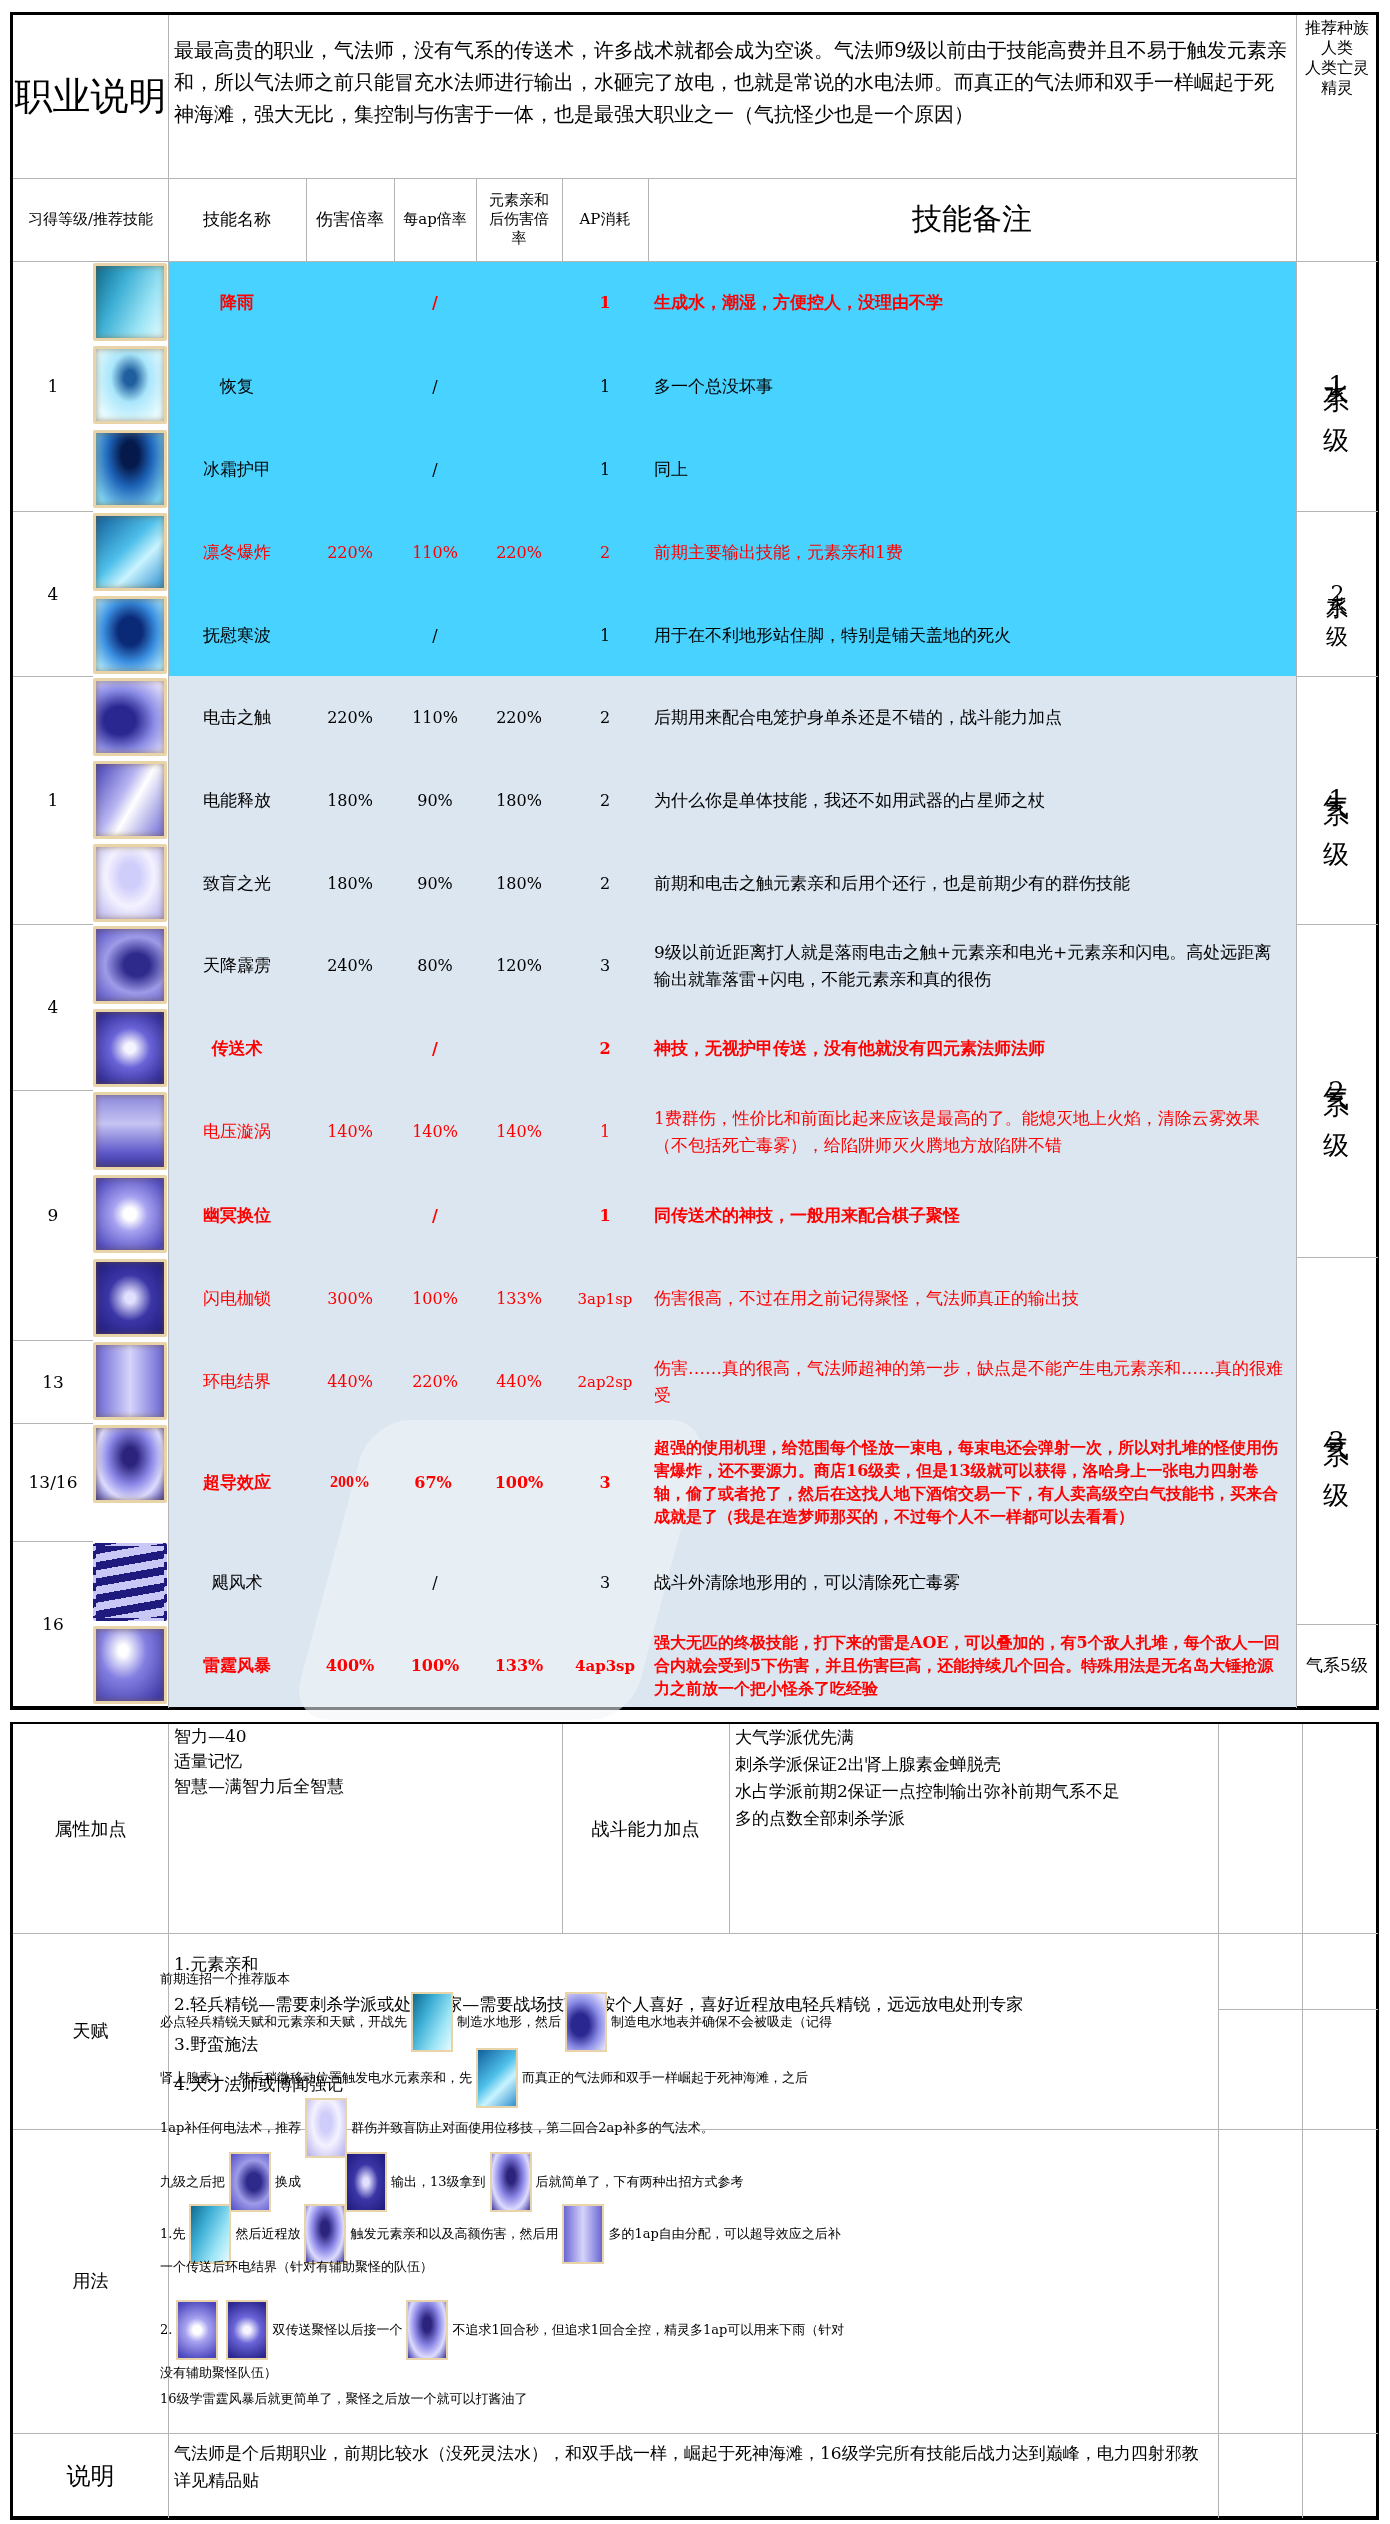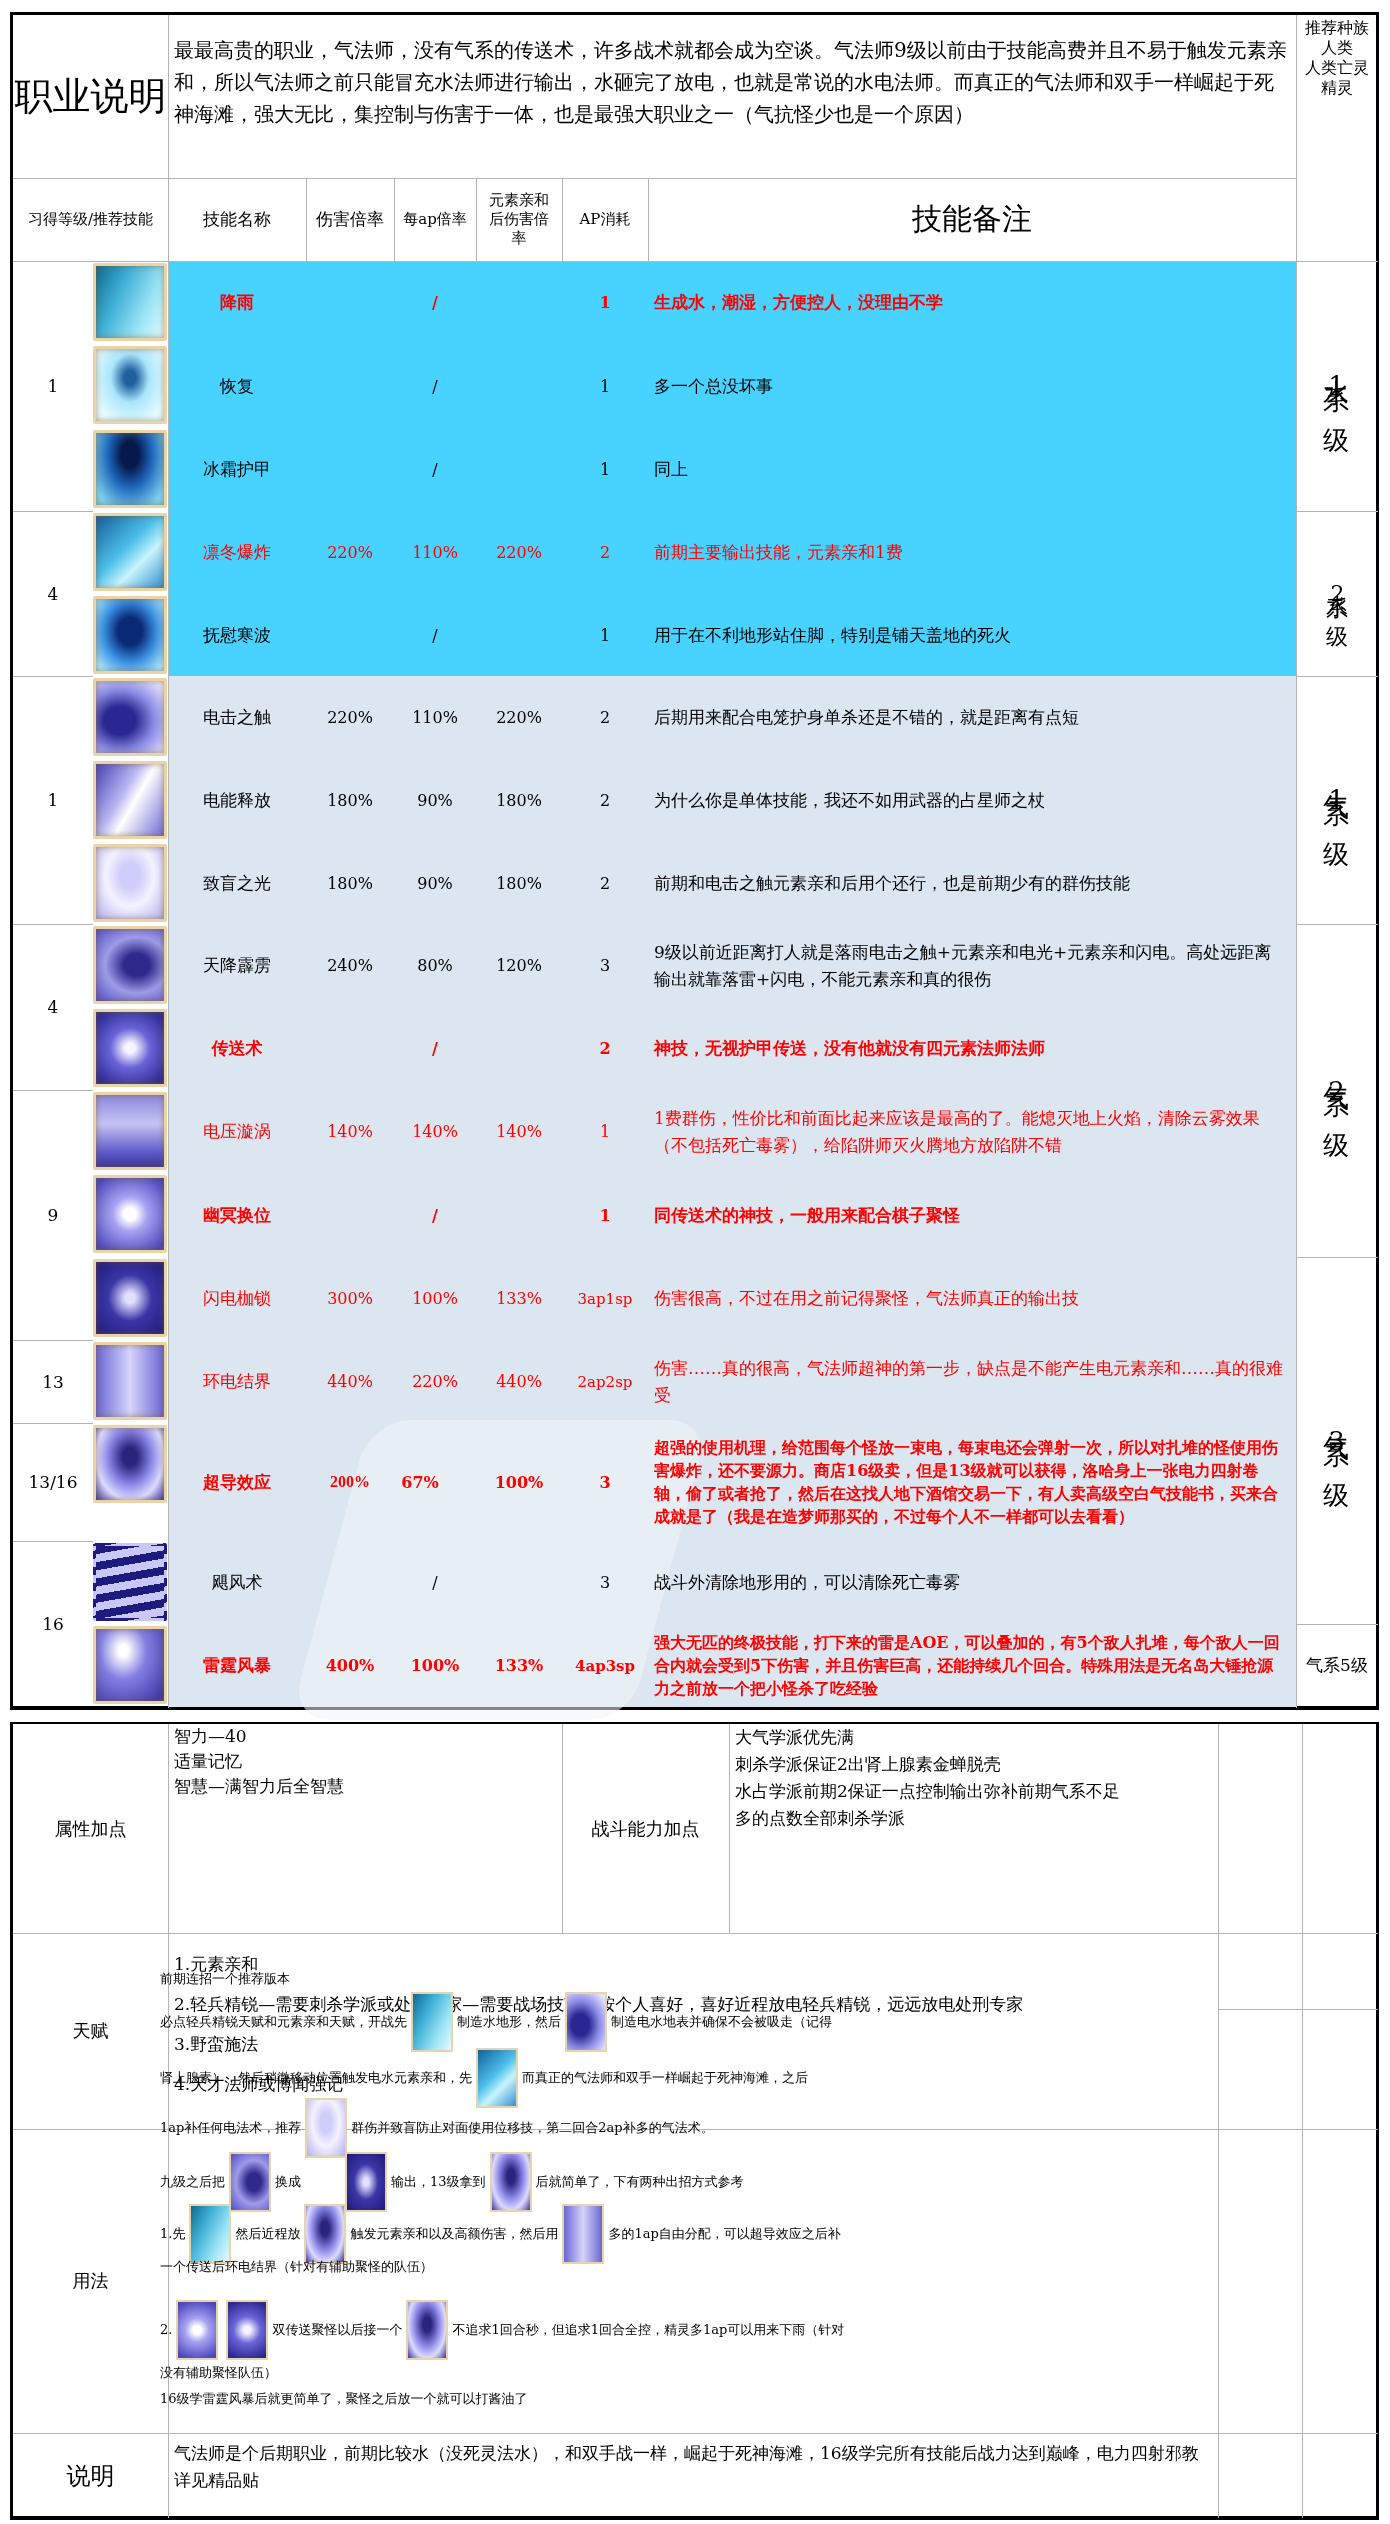--- a/index.html
+++ b/index.html
@@ -155,21 +155,21 @@
     <div class="cell " style="left: 394px; top: 594px; width: 82px; height: 82px; font-size: 16px;">/</div>
     <div class="cell " style="left: 476px; top: 594px; width: 86px; height: 82px; font-size: 16px;"></div>
     <div class="cell " style="left: 562px; top: 594px; width: 86px; height: 82px; font-size: 16px;">1</div>
     <div class="note " style="left: 654px; top: 594px; width: 640px; height: 82px;">用于在不利地形站住脚，特别是铺天盖地的死火</div>
     <div class="icon ic-touch" style="left: 93px; top: 678px;"></div>
     <div class="cell " style="left: 168px; top: 676px; width: 138px; height: 83px; font-size: 17px;">电击之触</div>
     <div class="cell " style="left: 306px; top: 676px; width: 88px; height: 83px; font-size: 16px;">220%</div>
     <div class="cell  small" style="left: 394px; top: 676px; width: 82px; height: 83px; font-size: 16px;">110%</div>
     <div class="cell " style="left: 476px; top: 676px; width: 86px; height: 83px; font-size: 16px;">220%</div>
     <div class="cell " style="left: 562px; top: 676px; width: 86px; height: 83px; font-size: 16px;">2</div>
-    <div class="note " style="left: 654px; top: 676px; width: 640px; height: 83px;">后期用来配合电笼护身单杀还是不错的，就是距离有点短</div>
+    <div class="note " style="left: 654px; top: 676px; width: 640px; height: 83px;">后期用来配合电笼护身单杀还是不错的，战斗能力加点</div>
     <div class="icon ic-release" style="left: 93px; top: 761px;"></div>
     <div class="cell " style="left: 168px; top: 759px; width: 138px; height: 83px; font-size: 17px;">电能释放</div>
     <div class="cell " style="left: 306px; top: 759px; width: 88px; height: 83px; font-size: 16px;">180%</div>
     <div class="cell " style="left: 394px; top: 759px; width: 82px; height: 83px; font-size: 16px;">90%</div>
     <div class="cell " style="left: 476px; top: 759px; width: 86px; height: 83px; font-size: 16px;">180%</div>
     <div class="cell " style="left: 562px; top: 759px; width: 86px; height: 83px; font-size: 16px;">2</div>
     <div class="note " style="left: 654px; top: 759px; width: 640px; height: 83px;">为什么你是单体技能，我还不如用武器的占星师之杖</div>
     <div class="icon ic-blind" style="left: 93px; top: 844px;"></div>
     <div class="cell " style="left: 168px; top: 842px; width: 138px; height: 82px; font-size: 17px;">致盲之光</div>
     <div class="cell " style="left: 306px; top: 842px; width: 88px; height: 82px; font-size: 16px;">180%</div>
@@ -215,21 +215,21 @@
     <div class="icon ic-ring" style="left: 93px; top: 1342px;"></div>
     <div class="cell red" style="left: 168px; top: 1340px; width: 138px; height: 83px; font-size: 17px;">环电结界</div>
     <div class="cell red" style="left: 306px; top: 1340px; width: 88px; height: 83px; font-size: 16px;">440%</div>
     <div class="cell red small" style="left: 394px; top: 1340px; width: 82px; height: 83px; font-size: 16px;">220%</div>
     <div class="cell red" style="left: 476px; top: 1340px; width: 86px; height: 83px; font-size: 16px;">440%</div>
     <div class="cell red" style="left: 562px; top: 1340px; width: 86px; height: 83px; font-size: 15px;">2ap2sp</div>
     <div class="note red" style="left: 654px; top: 1340px; width: 640px; height: 83px;">伤害……真的很高，气法师超神的第一步，缺点是不能产生电元素亲和……真的很难受</div>
     <div class="icon ic-super" style="left: 93px; top: 1425px;"></div>
     <div class="cell red bold" style="left: 168px; top: 1423px; width: 138px; height: 118px; font-size: 17px;">超导效应</div>
     <div class="cell red bold" style="left: 306px; top: 1423px; width: 88px; height: 118px; font-size: 16px; font-family: Liberation Serif, serif;">200%</div>
-    <div class="cell red bold" style="left: 379px; top: 1423px; width: 82px; height: 118px; font-size: 16px;">67%</div>
+    <div class="cell red bold" style="left: 392px; top: 1423px; width: 82px; height: 118px; font-size: 16px;">67%</div>
     <div class="cell red bold" style="left: 476px; top: 1423px; width: 86px; height: 118px; font-size: 16px;">100%</div>
     <div class="cell red bold" style="left: 562px; top: 1423px; width: 86px; height: 118px; font-size: 16px;">3</div>
     <div class="note red bold" style="left: 654px; top: 1423px; width: 640px; height: 118px; font-size: 16px; line-height: 23px;">超强的使用机理，给范围每个怪放一束电，每束电还会弹射一次，所以对扎堆的怪使用伤害爆炸，还不要源力。商店16级卖，但是13级就可以获得，洛哈身上一张电力四射卷轴，偷了或者抢了，然后在这找人地下酒馆交易一下，有人卖高级空白气技能书，买来合成就是了（我是在造梦师那买的，不过每个人不一样都可以去看看）</div>
     <div class="icon ic-gale" style="left: 93px; top: 1543px;"></div>
     <div class="cell " style="left: 168px; top: 1541px; width: 138px; height: 83px; font-size: 17px;">飓风术</div>
     <div class="cell " style="left: 306px; top: 1541px; width: 88px; height: 83px; font-size: 16px;"></div>
     <div class="cell " style="left: 394px; top: 1541px; width: 82px; height: 83px; font-size: 16px;">/</div>
     <div class="cell " style="left: 476px; top: 1541px; width: 86px; height: 83px; font-size: 16px;"></div>
     <div class="cell " style="left: 562px; top: 1541px; width: 86px; height: 83px; font-size: 16px;">3</div>
     <div class="note " style="left: 654px; top: 1541px; width: 640px; height: 83px;">战斗外清除地形用的，可以清除死亡毒雾</div>

